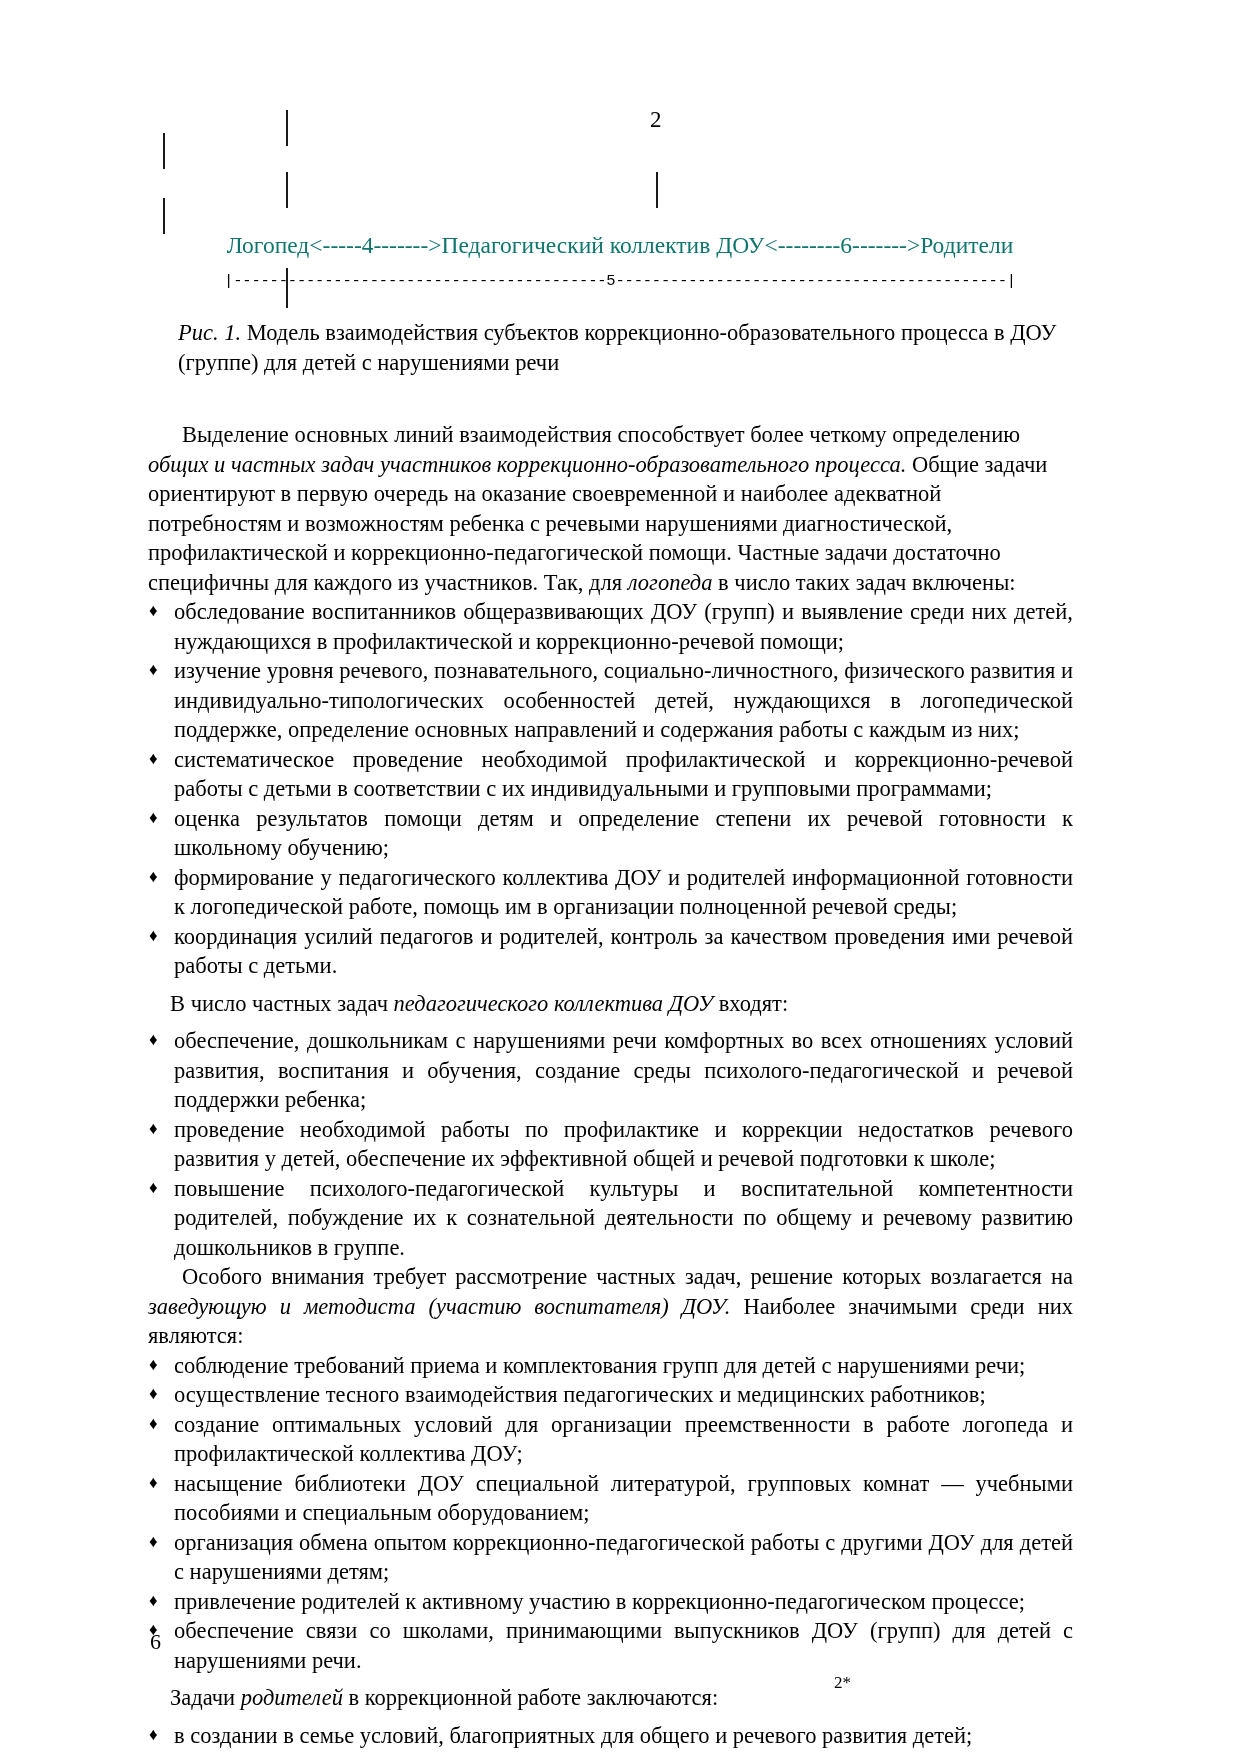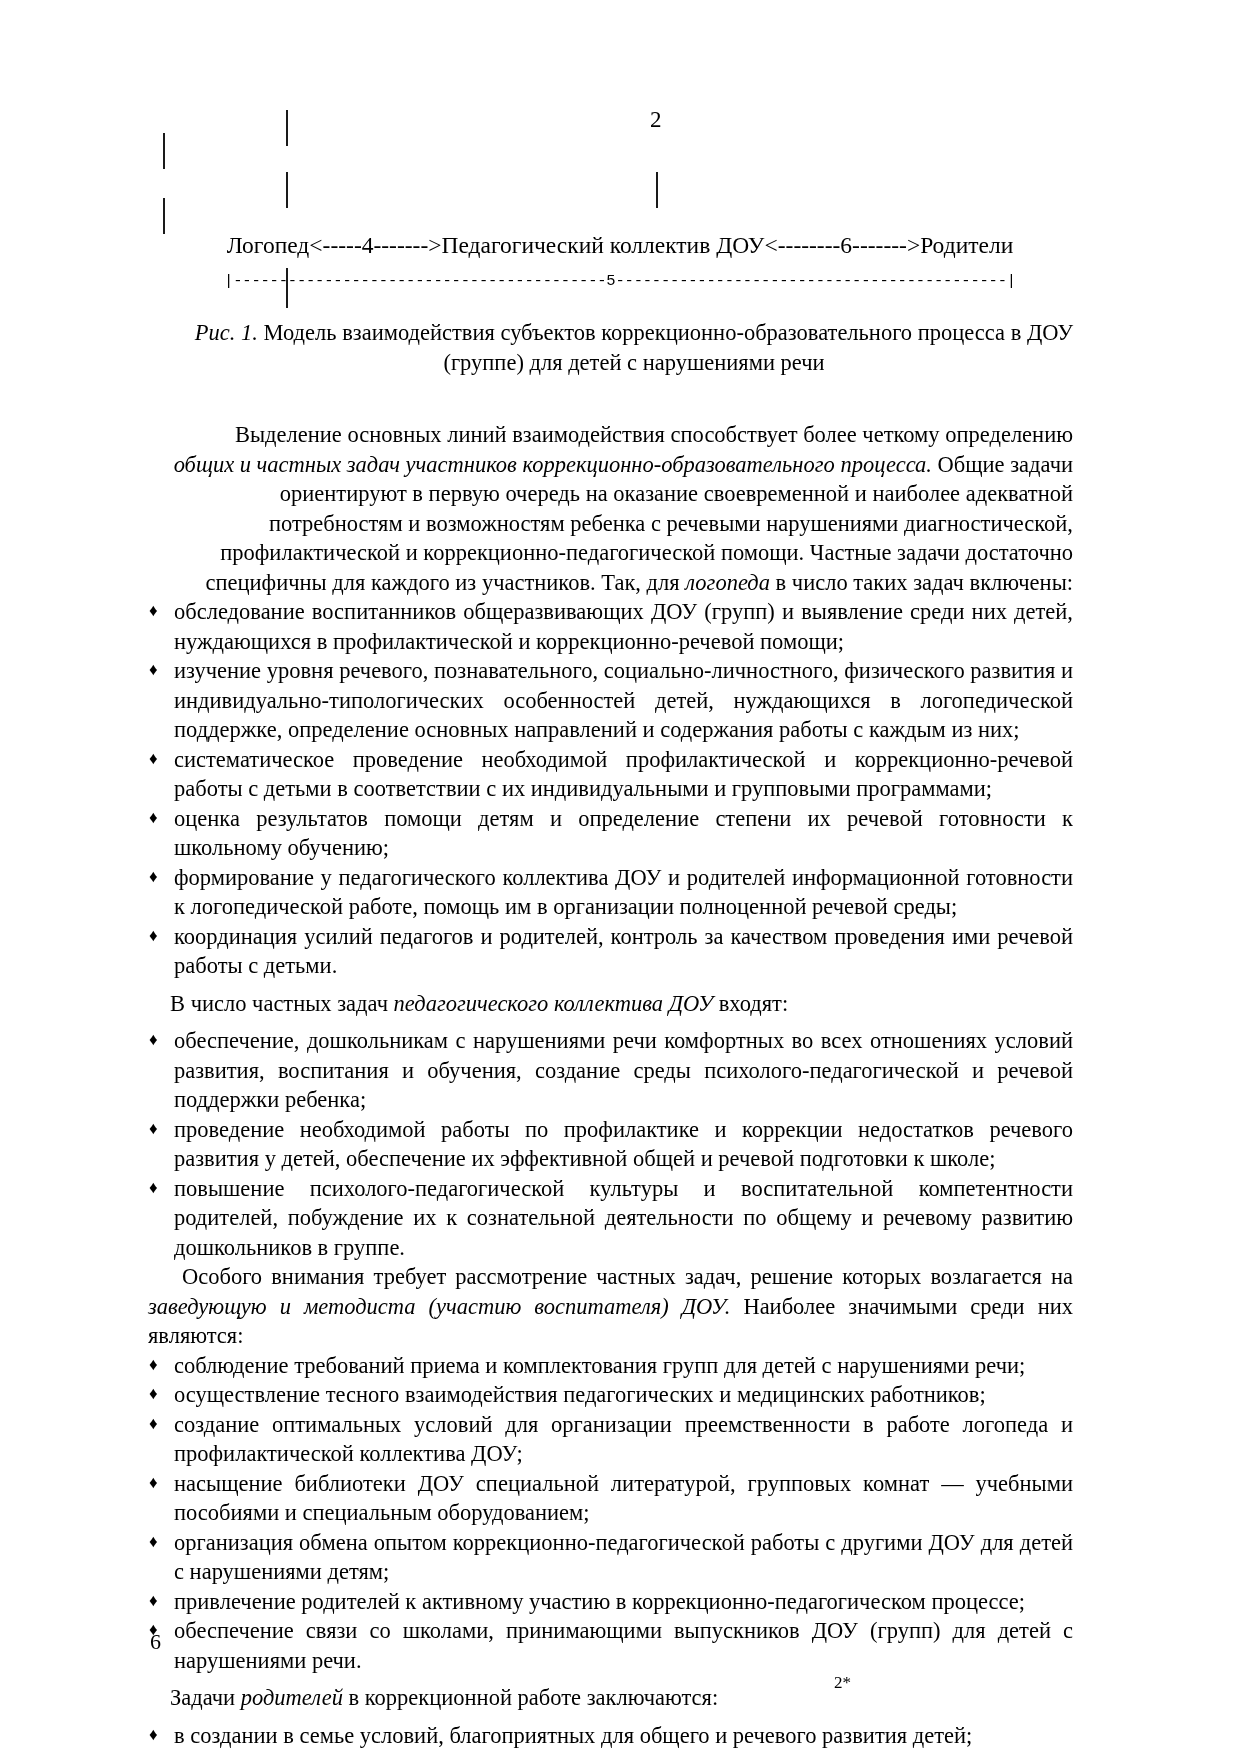--- a/index.html
+++ b/index.html
@@ -43,62 +43,62 @@
   .flowline {
     position: absolute;
     left: 0;
     top: 232px;
     width: 1240px;
     text-align: center;
     font-family: "Liberation Serif", "DejaVu Serif", serif;
     font-size: 23.5px;
     letter-spacing: 0px;
     white-space: nowrap;
-    color: #000000;
+    color: #0f766e;
   }
   .bracketline {
     position: absolute;
     left: 0;
     top: 272px;
     width: 1240px;
     text-align: center;
     font-family: "Liberation Mono", "DejaVu Sans Mono", monospace;
     font-size: 15.5px;
     letter-spacing: -0.2px;
     white-space: nowrap;
     color: #000;
   }
 
   
   .caption {
     position: absolute;
-    left: 184px;
+    left: 178px;
     top: 318px;
     width: 900px;
-    text-align: center;
+    text-align: left;
     font-size: 22.5px;
     line-height: 30px;
   }
 
   
   .body {
     position: absolute;
     left: 148px;
     top: 420px;
     width: 925px;
     font-size: 22.5px;
     line-height: 29.5px;
   }
   p.para {
     margin: 0;
     text-align: justify;
     text-indent: 34px;
   }
   p.para.center-ish {
-    text-align: right;
+    text-align: left;
   }
   p.runon {
     margin: 8px;
     text-align: justify;
     text-indent: 14px;
   }
   .it { font-style: italic; }
 
   ul.blist {
     list-style: none;

